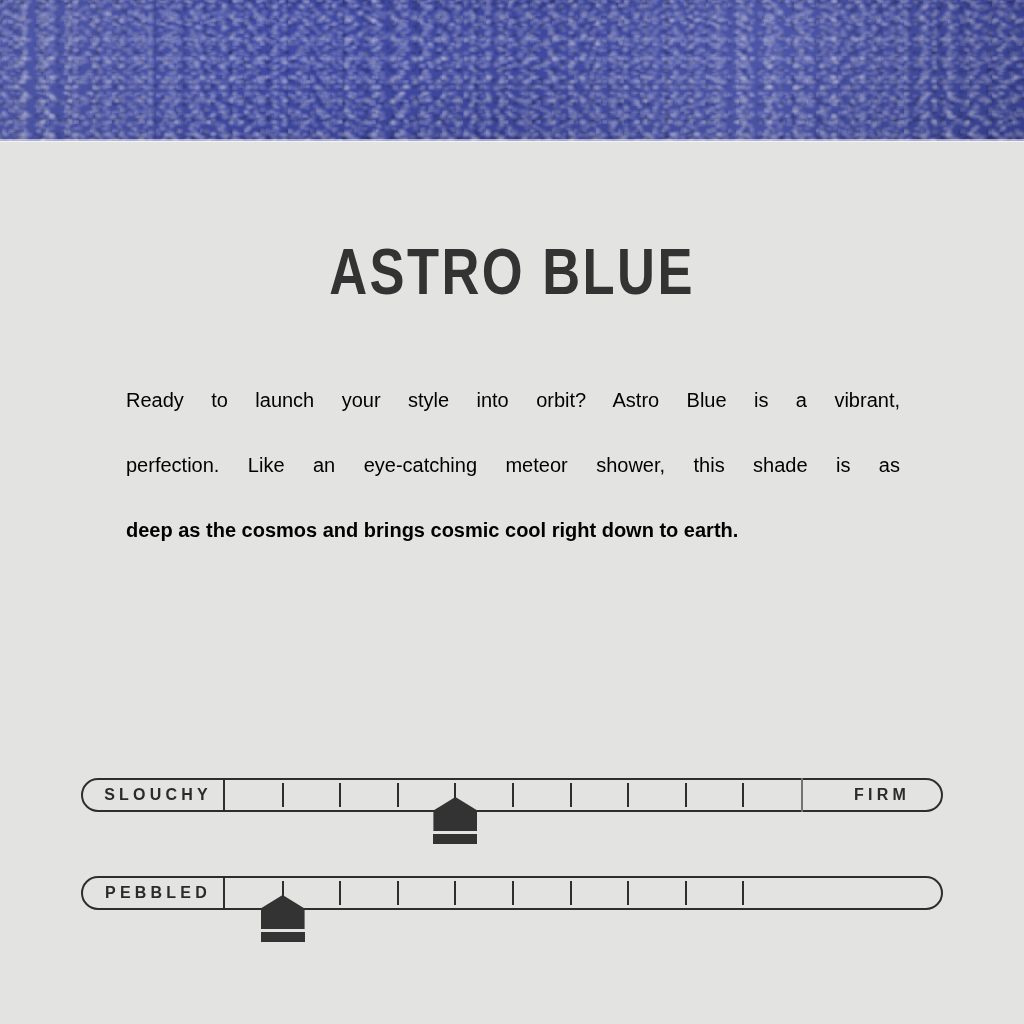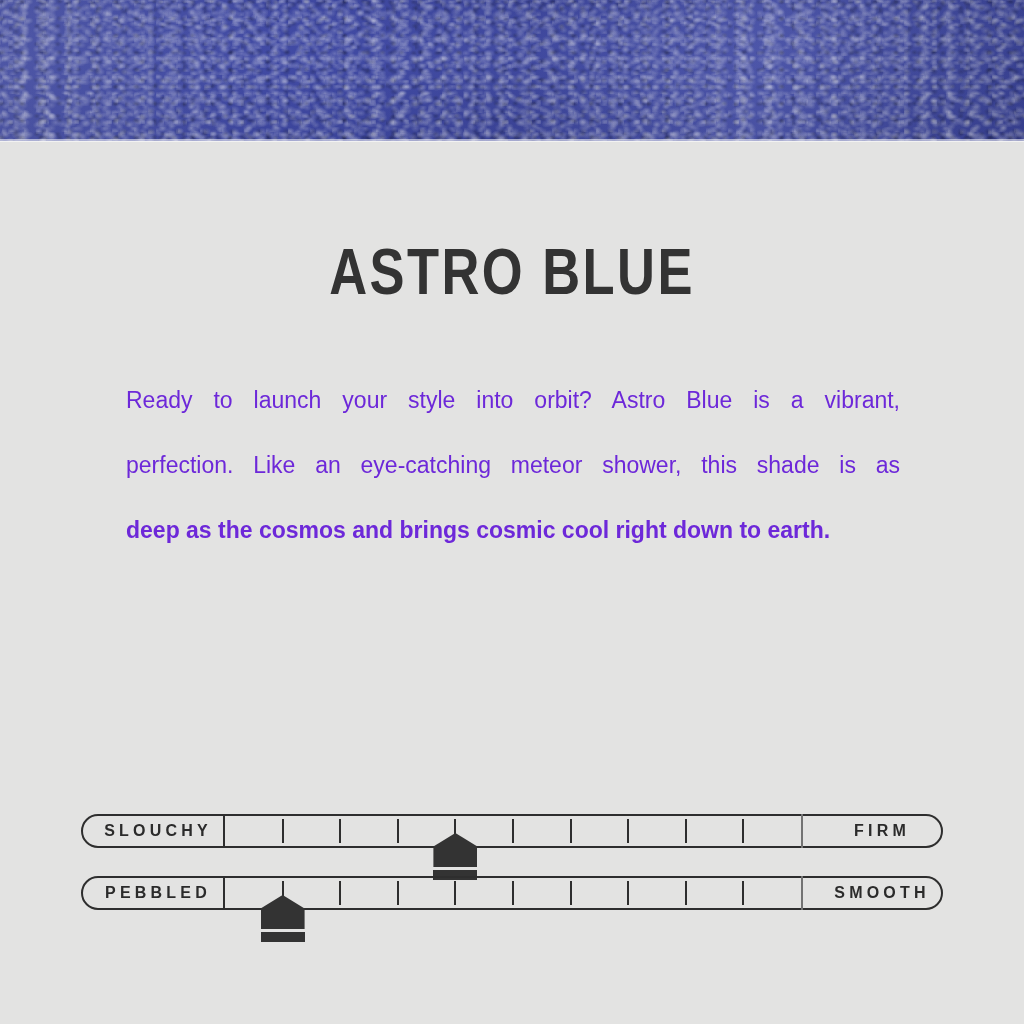--- a/index.html
+++ b/index.html
@@ -107,23 +107,23 @@
     transform-origin: 50% 50%;
     white-space: nowrap;
   }
 
   
   .body-copy {
     position: absolute;
     left: 126px;
     top: 368px;
     width: 774px;
-    color: #6d28d9;
+    color: #000000;
     font-family: "Liberation Sans", sans-serif;
-    font-size: 23px;
+    font-size: 20px;
     font-weight: 400;
     line-height: 65px;
   }
   .body-copy .ln {
     display: block;
     white-space: nowrap;
     text-align: justify;
   }
   .body-copy .ln.justify {
     text-align: justify;
@@ -143,21 +143,21 @@
     top: 0;
     width: 1024px;
     height: 1024px;
   }
   .scale-row {
     position: absolute;
     left: 81px;
     width: 862px;
     height: 34px;
   }
-  .scale-row.row-0 { top: 814px; }
+  .scale-row.row-0 { top: 778px; }
   .scale-row.row-1 { top: 876px; text-align: right; }
 
   .scale-track {
     position: absolute;
     left: 0;
     top: 0;
     width: 862px;
     height: 34px;
     box-sizing: border-box;
     border: 2px solid #2e2e2e;
@@ -285,23 +285,20 @@
       <div class="house"></div>
       <div class="foot"></div>
     </div>
   </div>
 
   <div class="scale-row row-1">
     <div class="scale-track"></div>
     <div class="cap cap-left">
       <span>PEBBLED</span>
     </div>
-    <div class="cap cap-right">
-      <span>SMOOTH</span>
-    </div>
     <div class="ticks">
         <div class="tick" style="left: 57.6px;"></div>
         <div class="tick" style="left: 115.2px;"></div>
         <div class="tick" style="left: 172.8px;"></div>
         <div class="tick" style="left: 230.4px;"></div>
         <div class="tick" style="left: 288px;"></div>
         <div class="tick" style="left: 345.6px;"></div>
         <div class="tick" style="left: 403.2px;"></div>
         <div class="tick" style="left: 460.8px;"></div>
         <div class="tick" style="left: 518.4px;"></div>

